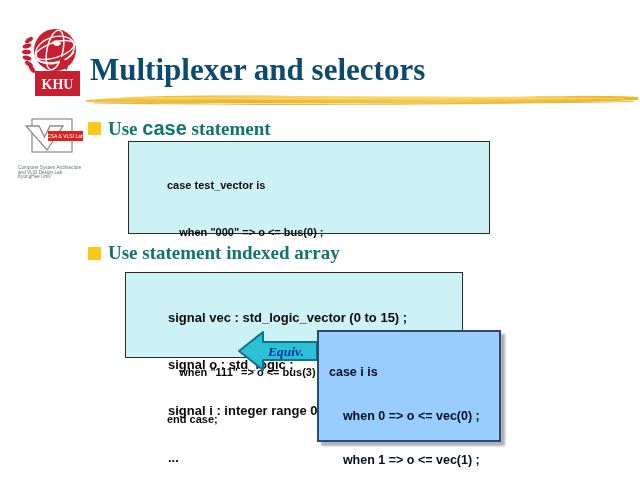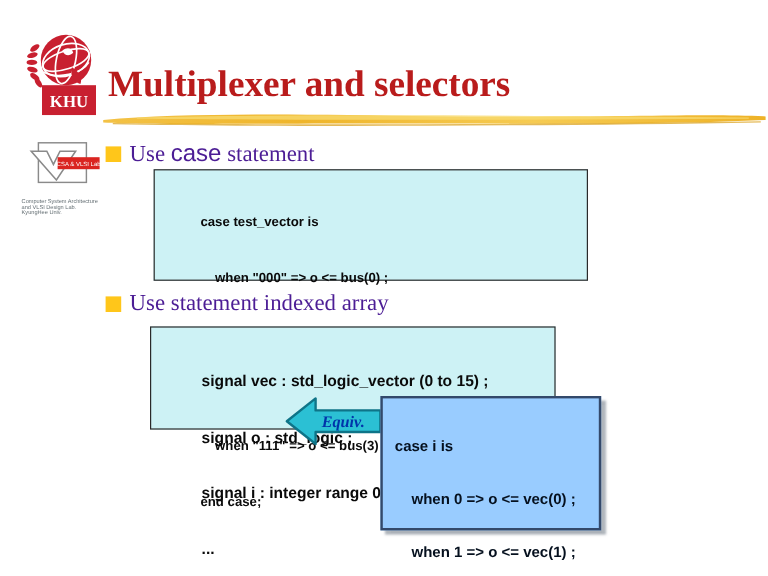--- a/index.html
+++ b/index.html
@@ -9,21 +9,21 @@
     position: relative;
     width: 640px; height: 480px;
     background: #ffffff;
     overflow: hidden;
   }
   
   .khu-logo { position: absolute; left: 22px; top: 26px; width: 58px; height: 70px; }
   .page-title {
     position: absolute; left: 90px; top: 52px;
     font-family: "Liberation Serif", serif;
-    font-weight: bold; font-size: 31px; color: #b91c1c;
+    font-weight: bold; font-size: 31px; color: #0c4a6e;
     letter-spacing: 0px; white-space: nowrap;
   }
   .title-brush { position: absolute; left: 84px; top: 90px; width: 556px; height: 20px; }
   
   .side-logo { position: absolute; left: 18px; top: 118px; width: 72px; }
   .side-logo-caption {
     margin-top: 1px; color: #667075;
     font-family: "Liberation Sans", sans-serif;
     font-size: 6px; line-height: 6px;
     transform: scale(0.78); transform-origin: left top;
@@ -32,21 +32,21 @@
   
   .bullet-row { position: absolute; left: 88px; display: flex; align-items: flex-start; }
   .bullet-row-1 { top: 117px; }
   .bullet-row-2 { top: 242px; }
   .bullet-square {
     width: 13px; height: 13px; background: #ffc61a;
     margin-top: 5px; margin-right: 7px; flex: 0 0 auto;
   }
   .bullet-text {
     font-family: "Liberation Serif", serif;
-    font-weight: normal; font-size: 19px; color: #4c1d95; white-space: nowrap;
+    font-weight: bold; font-size: 19px; color: #0f766e; white-space: nowrap;
   }
   .bullet-text .kw {
     font-family: "Liberation Sans", sans-serif;
     font-size: 20px;
   }
   
   .code-block {
     position: absolute;
     font-family: "Liberation Sans", sans-serif;
     font-weight: bold; color: #0a0a0a;

